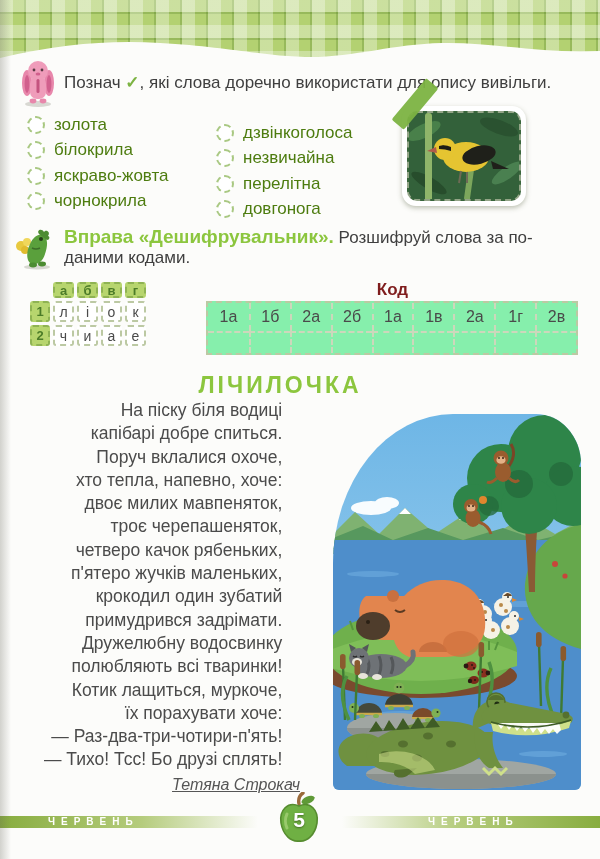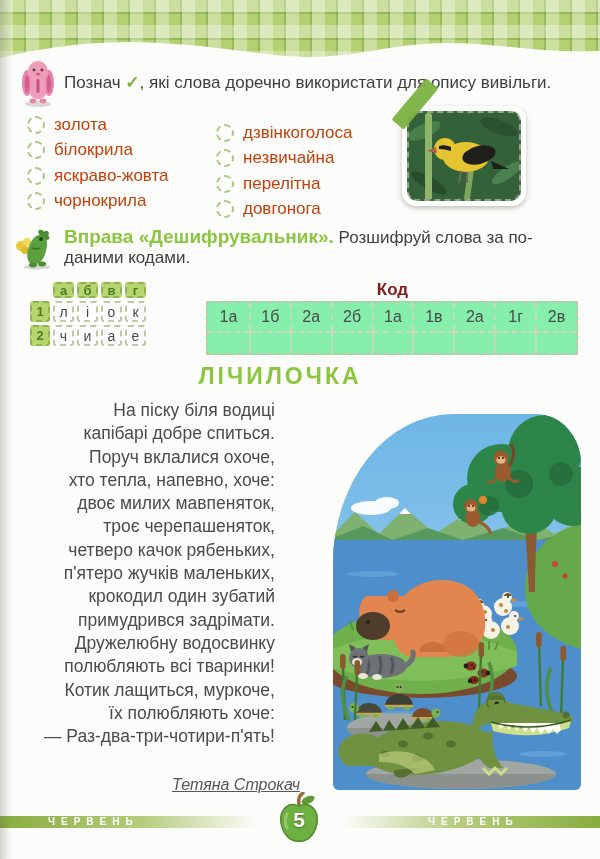--- a/index.html
+++ b/index.html
@@ -17,21 +17,21 @@
       repeating-linear-gradient(0deg,rgba(86,130,40,0) 0 24px,rgba(86,130,40,.30) 24px 26px);}
   .wave{position:absolute;left:0;top:38px;z-index:2;}
 
   
   .toy-pink{position:absolute;left:16px;top:57px;z-index:3;}
   .instr{position:absolute;left:64px;top:72px;width:520px;font-size:17px;line-height:22px;color:#3f3f3f;margin:0;}
   .check{color:#7cb342;font-weight:bold;}
   .words{position:absolute;display:flex;flex-direction:column;}
   .words-left{left:27px;top:112px;}
   .words-right{left:216px;top:120px;}
-  .word{display:flex;align-items:center;gap:9px;height:25.5px;font-size:17px;color:#c2410c;}
+  .word{display:flex;align-items:center;gap:9px;height:25.5px;font-size:17px;color:#4d7c0f;}
   .chk{width:14px;height:14px;border:2px dashed #a9c882;border-radius:50%;flex:0 0 auto;background:#fff;}
 
   
   .bird-card{position:absolute;left:402px;top:106px;width:124px;height:100px;background:#fff;
       border-radius:14px;box-shadow:0 2px 5px rgba(110,120,90,.45);z-index:3;}
   .bird-card .inner{position:absolute;left:5px;top:5px;right:5px;bottom:5px;border:2px dashed #93a487;
       border-radius:10px;overflow:hidden;background:#39663c;}
   .tape{position:absolute;left:-14px;top:-10px;width:54px;height:16px;background:#7cb342;
       transform:rotate(-50deg);border-radius:2px;opacity:.95;z-index:4;}
 
@@ -54,21 +54,21 @@
       color:#7f1d1d;font-weight:bold;font-size:17px;margin:0;}
   .code-table{position:absolute;left:206px;top:301px;width:372px;display:grid;
       grid-template-columns:repeat(9,1fr);grid-template-rows:28px 22px;
       border:2px dashed #bcc9a3;box-sizing:border-box;background:#86efac;}
   .code-cell{display:flex;align-items:center;justify-content:center;font-size:16px;color:#4a4a4a;
       border-left:2px dashed #cdd7bb;box-sizing:border-box;}
   .code-table > .code-cell:nth-child(9n+1){border-left:none;}
   .code-table > .code-cell:nth-child(n+10){border-top:2px dashed #cdd7bb;}
 
   
-  .poem-title{position:absolute;left:0;top:363px;width:560px;text-align:center;color:#8cc63e;
+  .poem-title{position:absolute;left:0;top:372px;width:560px;text-align:center;color:#8cc63e;
       font-weight:800;font-size:23px;letter-spacing:3px;margin:0;}
   .poem{position:absolute;left:44px;top:399px;font-size:17.5px;line-height:23.3px;color:#4b4b4b;text-align:right;}
   .author{position:absolute;left:100px;top:776px;width:200px;text-align:right;
       font-style:italic;font-size:16px;color:#555;text-decoration:underline;}
 
   
   .illu{position:absolute;left:333px;top:414px;width:248px;height:376px;overflow:hidden;
       border-radius:120px 45px 6px 6px / 150px 50px 6px 6px;}
 
   
@@ -236,22 +236,23 @@
     <div>хто тепла, напевно, хоче:</div>
     <div>двоє милих мавпеняток,</div>
     <div>троє черепашеняток,</div>
     <div>четверо качок рябеньких,</div>
     <div>п'ятеро жучків маленьких,</div>
     <div>крокодил один зубатий</div>
     <div>примудрився задрімати.</div>
     <div>Дружелюбну водосвинку</div>
     <div>полюбляють всі тваринки!</div>
     <div>Котик лащиться, муркоче,</div>
-    <div>їх полюбляють хоче:</div>
+    <div>їх порахувати хоче:</div>
     <div>— Раз-два-три-чотири-п'ять!</div>
+    <div>— Тихо! Тсс! Бо друзі сплять!</div>
   </div>
   <div class="author">Тетяна Строкач</div>
 
   <div class="illu">
     <svg width="248" height="376" viewBox="0 0 248 376">
       <defs>
         <linearGradient id="sky" x1="0" y1="0" x2="0" y2="1">
           <stop offset="0" stop-color="#6eb6e6"></stop>
             <stop offset="1" stop-color="#a9d6f0"></stop>
         </linearGradient>

